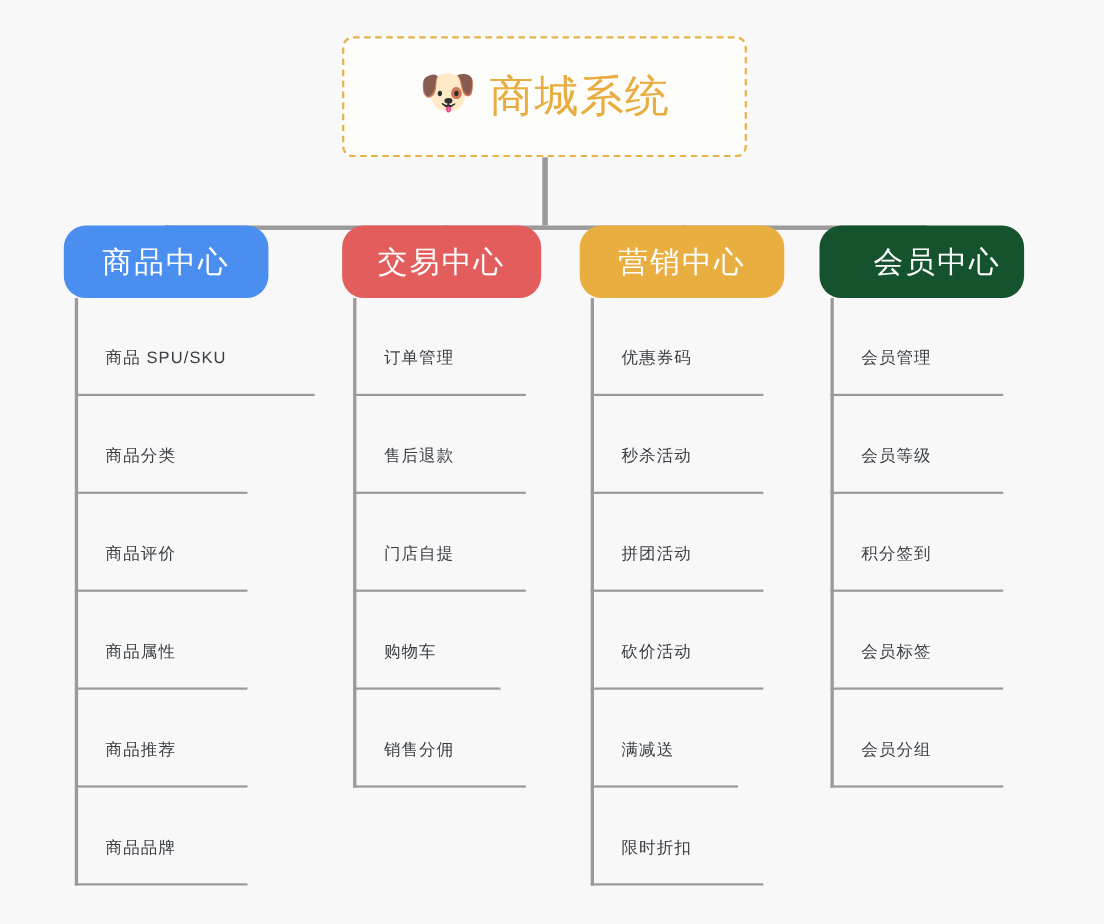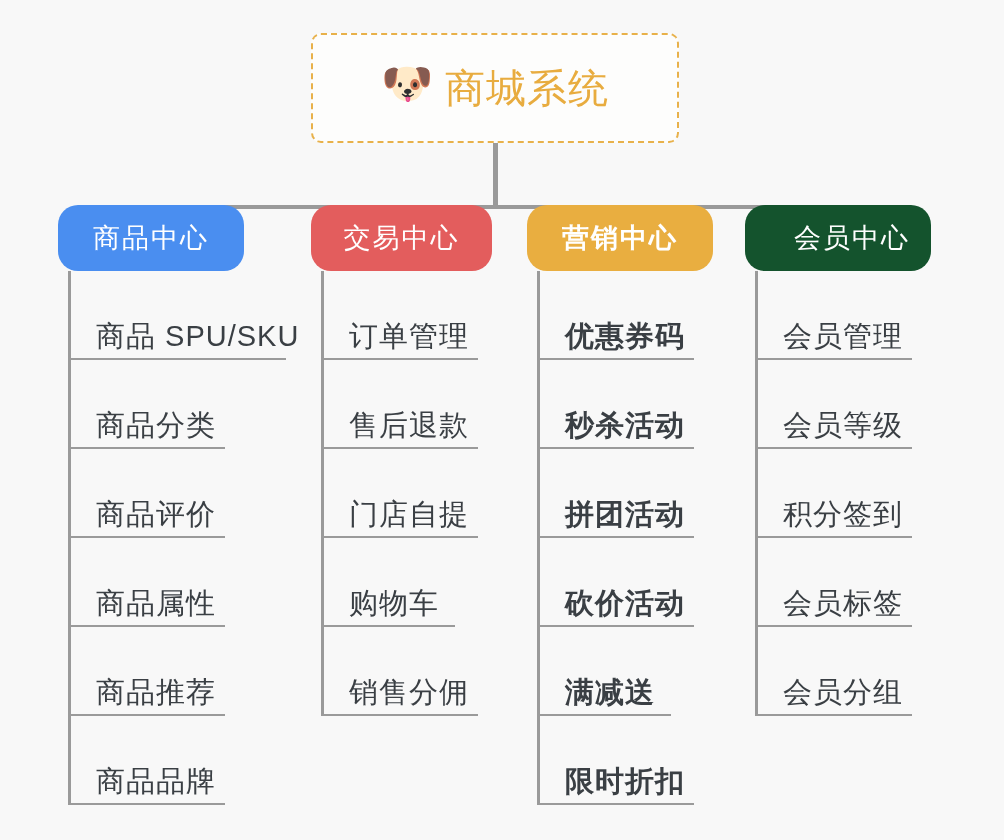--- a/index.html
+++ b/index.html
@@ -88,24 +88,24 @@
   }
   .leaf {
     position: relative;
     height: 89px;
     box-sizing: border-box;
     display: flex;
     align-items: flex-end;
     padding-left: 38px;
   }
   .leaf-text {
-    font-size: 29px;
+    font-size: 15px;
     color: #3a3f44;
     line-height: 1;
-    padding-bottom: 9px;
+    padding-bottom: 27px;
     white-space: nowrap;
     letter-spacing: 1px;
     margin-top: 45px;
   }
   .leaf-rule {
     position: absolute;
     left: 10px;
     bottom: 0;
     height: 2px;
     background: #9a9a9a;
@@ -182,21 +182,21 @@
       <span class="leaf-text">购物车</span>
       <span class="leaf-rule" style="width: 134px; background: rgb(154, 154, 154);"></span>
     </div>
     <div class="leaf">
       <span class="leaf-text">销售分佣</span>
       <span class="leaf-rule" style="width: 157px; background: rgb(154, 154, 154);"></span>
     </div>
   </div>
 </div>
 
-<div class="column" style="left:527px; width:186px;font-weight:bold;">
+<div class="column" style="left:527px; width:186px;">
   <div class="col-header" style="background: rgb(233, 174, 64);">
     <span>营销中心</span>
   </div>
   <div class="leaf-list">
     <div class="spine" style="background: rgb(154, 154, 154);"></div>
     <div class="leaf">
       <span class="leaf-text">优惠券码</span>
       <span class="leaf-rule" style="width: 157px; background: rgb(154, 154, 154);"></span>
     </div>
     <div class="leaf">

